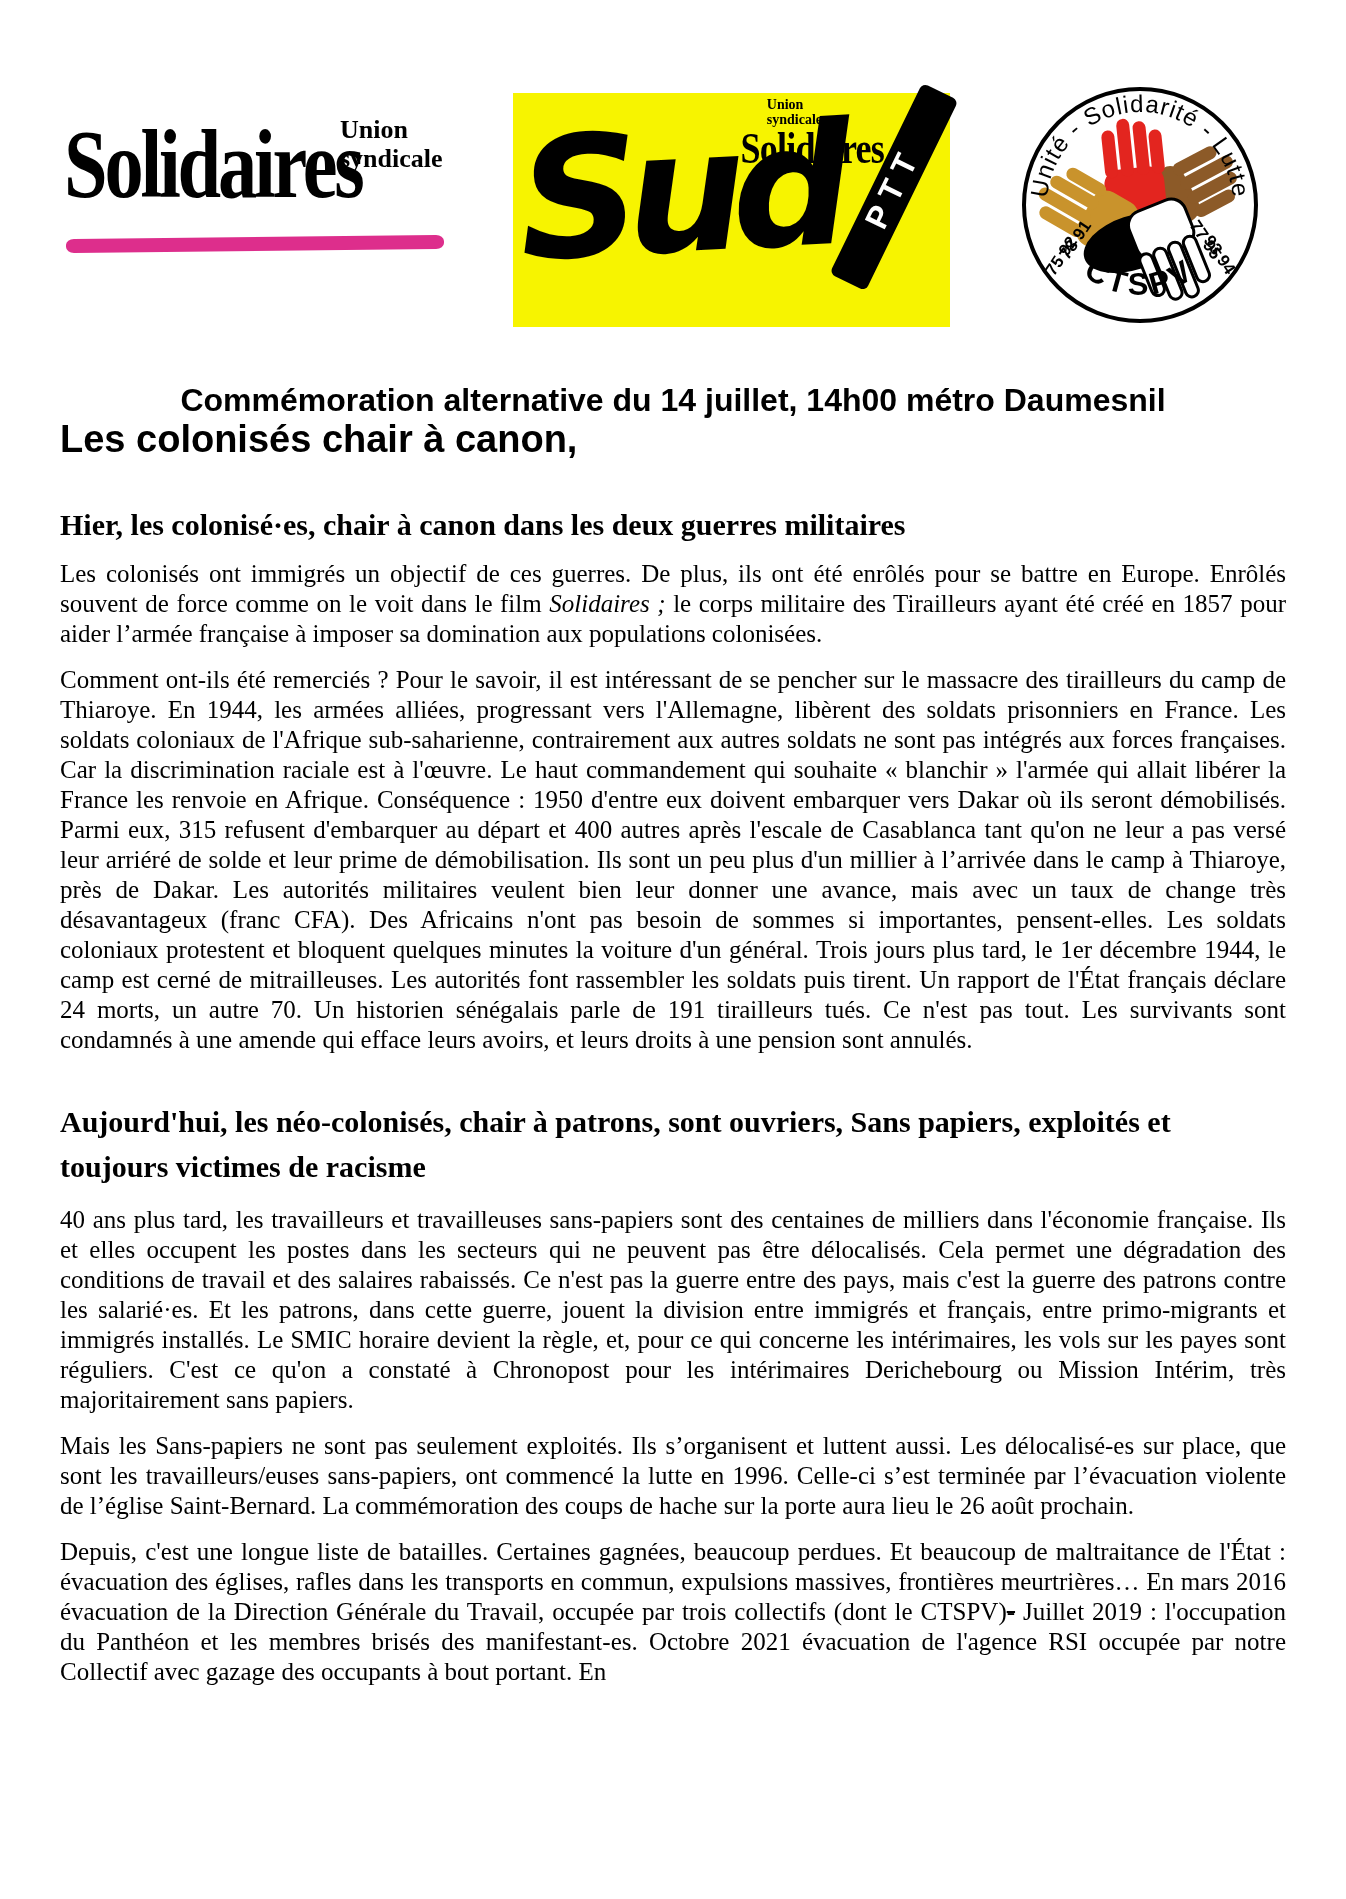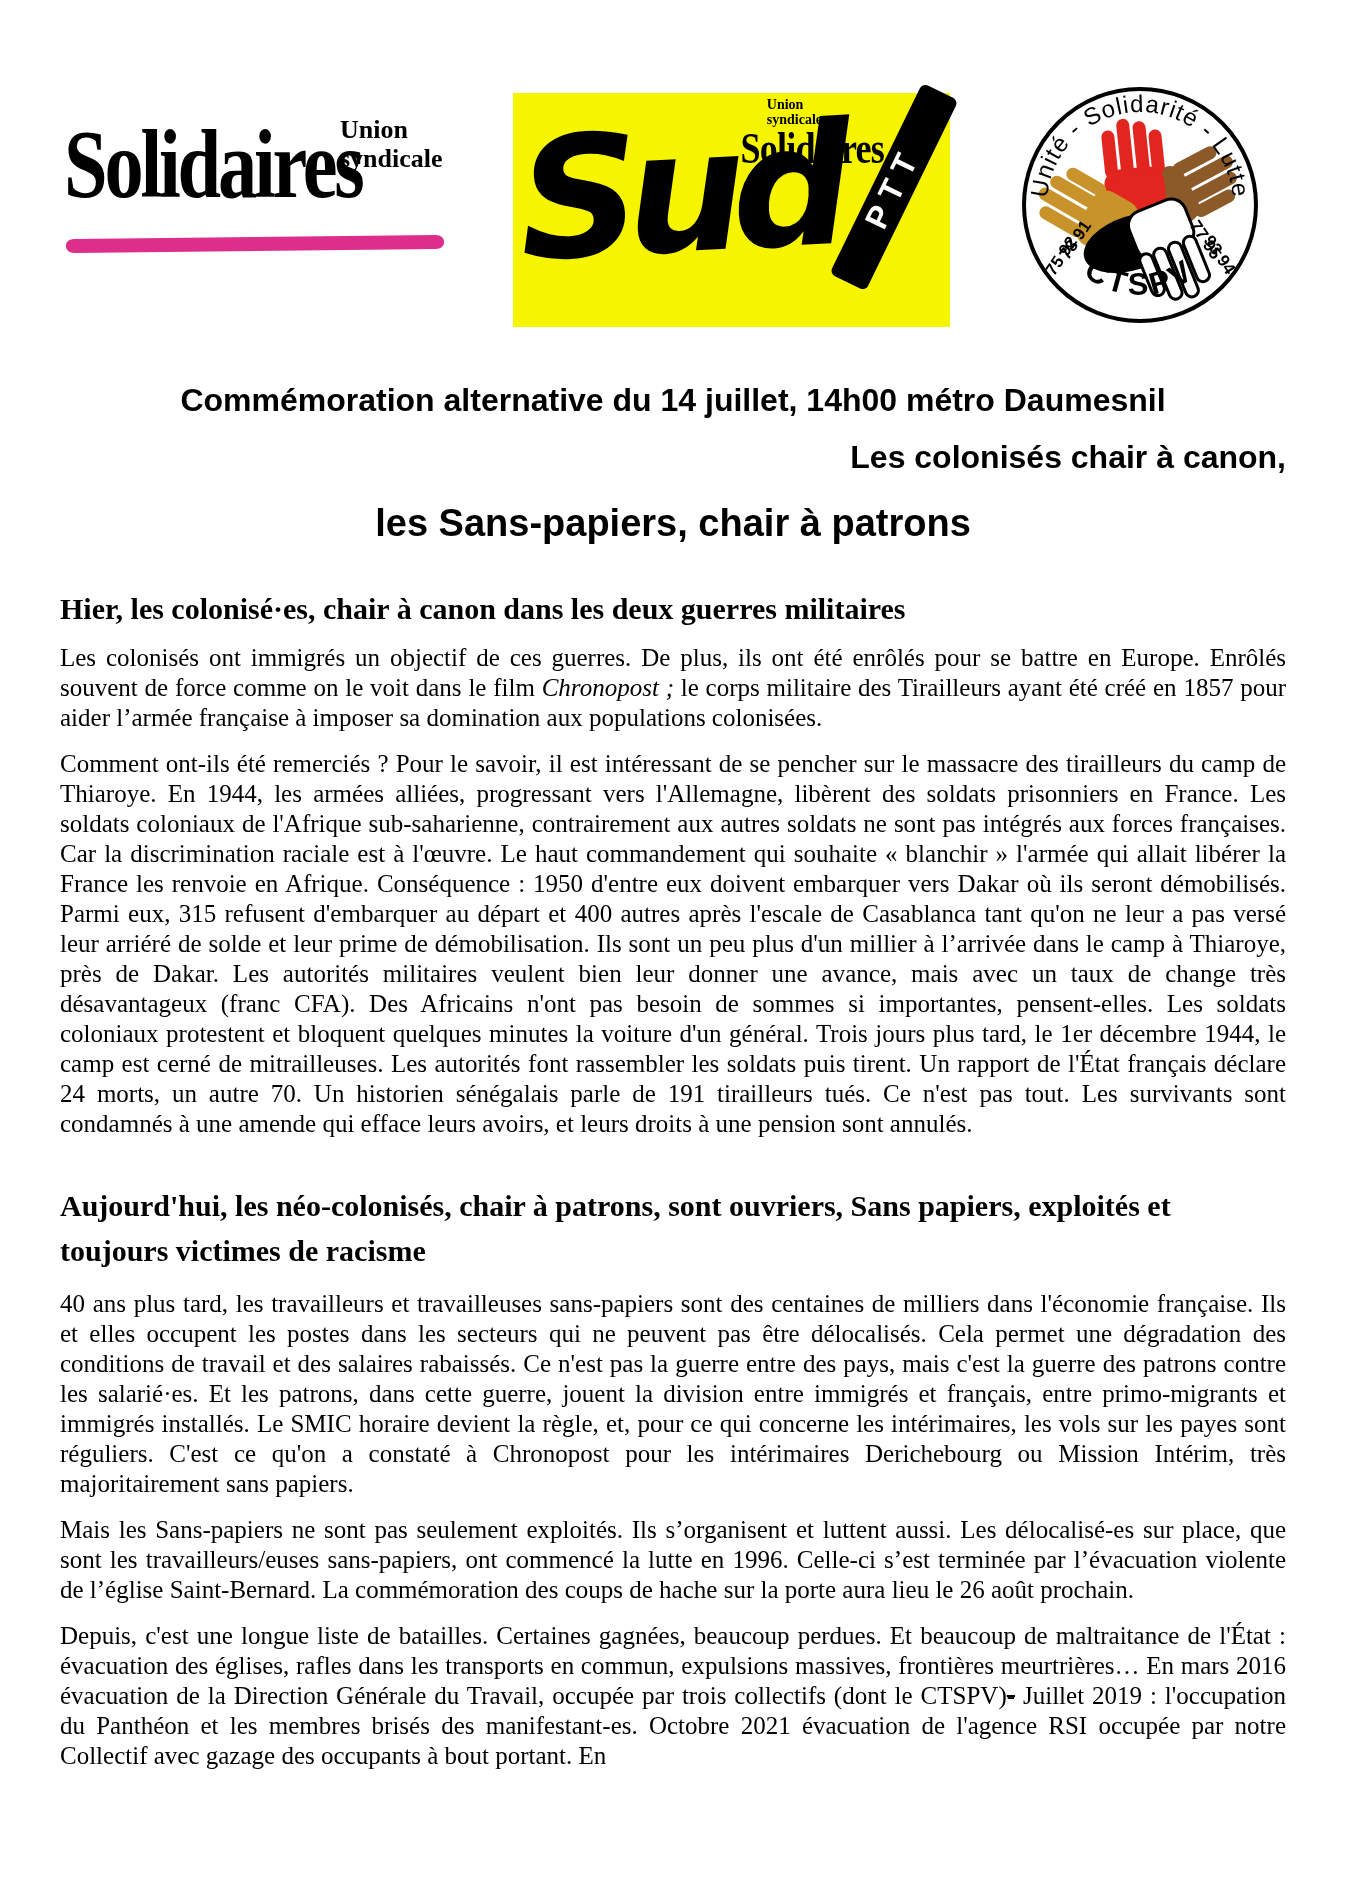--- a/index.html
+++ b/index.html
@@ -29,22 +29,22 @@
             transform:rotate(26deg);display:flex;align-items:center;justify-content:center;overflow:visible;}
   .sud-ptt{transform:rotate(-90deg);color:#fff;font-family:"Liberation Sans",sans-serif;font-weight:bold;
            font-size:32px;letter-spacing:9px;white-space:nowrap;}
 
   
   .logo-ctspv{position:absolute;left:960px;top:85px;width:240px;height:240px;}
 
   
   .kicker{margin-top:38px;text-align:center;font-family:"Liberation Sans",sans-serif;font-weight:bold;
           font-size:32px;line-height:34px;}
-  .title1{margin-top:18px;text-align:right;font-family:"Liberation Sans",sans-serif;font-weight:bold;
-          font-size:32px;line-height:44px;}
+  .title1{text-align:left;font-family:"Liberation Sans",sans-serif;font-weight:bold;
+          font-size:38px;line-height:44px;}
   .title2{margin-top:22px;text-align:center;font-family:"Liberation Sans",sans-serif;font-weight:bold;
           font-size:38px;line-height:44px;}
 
   h2.sec{font-size:30px;font-weight:bold;line-height:45px;margin:0;}
   #sec1-heading{margin-top:46px;margin-bottom:2px;line-height:36px;}
   #sec2-heading{margin-top:44px;margin-bottom:0;}
 
   p.body{font-size:25px;line-height:30px;text-align:justify;margin:16px 0 0 0;}
   p.body i{font-style:italic;}
   s.struck{text-decoration:line-through;}
@@ -108,25 +108,24 @@
 
         <text font-family="Liberation Sans, sans-serif" font-size="17" font-weight="bold" text-anchor="middle" fill="#000" transform="translate(60,158) rotate(-56)">78 91</text>
         <text font-family="Liberation Sans, sans-serif" font-size="17" font-weight="bold" text-anchor="middle" fill="#000" transform="translate(46,174) rotate(-56)">75 92</text>
         <text font-family="Liberation Sans, sans-serif" font-size="17" font-weight="bold" text-anchor="middle" fill="#000" transform="translate(181,158) rotate(56)">77 95</text>
         <text font-family="Liberation Sans, sans-serif" font-size="17" font-weight="bold" text-anchor="middle" fill="#000" transform="translate(195,173) rotate(56)">93 94</text>
       </svg>
     </div>
 
     <div class="kicker">Commémoration alternative du 14 juillet, 14h00 métro Daumesnil</div>
     <div class="title1">Les colonisés chair à canon,</div>
-    <div class="title2">les Sans-papiers, chair à patrons</div>
 
     <h2 class="sec" id="sec1-heading">Hier, les colonisé·es, chair à canon dans les deux guerres militaires</h2>
 
-    <p class="body"><span>Les colonisés ont immigrés un objectif de ces guerres. De plus, ils ont été enrôlés pour se battre en Europe. Enrôlés souvent de force comme on le voit dans le film </span><i>Chronopost ;</i><span> le corps militaire des Tirailleurs ayant été créé en 1857 pour aider l’armée française à imposer sa domination aux populations colonisées.</span></p>
+    <p class="body"><span>Les colonisés ont immigrés un objectif de ces guerres. De plus, ils ont été enrôlés pour se battre en Europe. Enrôlés souvent de force comme on le voit dans le film </span><i>Solidaires ;</i><span> le corps militaire des Tirailleurs ayant été créé en 1857 pour aider l’armée française à imposer sa domination aux populations colonisées.</span></p>
 
     <p class="body">Comment ont-ils été remerciés ? Pour le savoir, il est intéressant de se pencher sur le massacre des tirailleurs du camp de Thiaroye. En 1944, les armées alliées, progressant vers l'Allemagne, libèrent des soldats prisonniers en France. Les soldats coloniaux de l'Afrique sub-saharienne, contrairement aux autres soldats ne sont pas intégrés aux forces françaises. Car la discrimination raciale est à l'œuvre. Le haut commandement qui souhaite « blanchir » l'armée qui allait libérer la France les renvoie en Afrique. Conséquence : 1950 d'entre eux doivent embarquer vers Dakar où ils seront démobilisés. Parmi eux, 315 refusent d'embarquer au départ et 400 autres après l'escale de Casablanca tant qu'on ne leur a pas versé leur arriéré de solde et leur prime de démobilisation. Ils sont un peu plus d'un millier à l’arrivée dans le camp à Thiaroye, près de Dakar. Les autorités militaires veulent bien leur donner une avance, mais avec un taux de change très désavantageux (franc CFA). Des Africains n'ont pas besoin de sommes si importantes, pensent-elles. Les soldats coloniaux protestent et bloquent quelques minutes la voiture d'un général. Trois jours plus tard, le 1er décembre 1944, le camp est cerné de mitrailleuses. Les autorités font rassembler les soldats puis tirent. Un rapport de l'État français déclare 24 morts, un autre 70. Un historien sénégalais parle de 191 tirailleurs tués. Ce n'est pas tout. Les survivants sont condamnés à une amende qui efface leurs avoirs, et leurs droits à une pension sont annulés.</p>
 
     <h2 class="sec" id="sec2-heading">Aujourd'hui, les néo-colonisés, chair à patrons, sont ouvriers, Sans papiers, exploités et toujours victimes de racisme</h2>
 
     <p class="body">40 ans plus tard, les travailleurs et travailleuses sans-papiers sont des centaines de milliers dans l'économie française. Ils et elles occupent les postes dans les secteurs qui ne peuvent pas être délocalisés. Cela permet une dégradation des conditions de travail et des salaires rabaissés. Ce n'est pas la guerre entre des pays, mais c'est la guerre des patrons contre les salarié·es. Et les patrons, dans cette guerre, jouent la division entre immigrés et français, entre primo-migrants et immigrés installés. Le SMIC horaire devient la règle, et, pour ce qui concerne les intérimaires, les vols sur les payes sont réguliers. C'est ce qu'on a constaté à Chronopost pour les intérimaires Derichebourg ou Mission Intérim, très majoritairement sans papiers.</p>
 
     <p class="body">Mais les Sans-papiers ne sont pas seulement exploités. Ils s’organisent et luttent aussi. Les délocalisé-es sur place, que sont les travailleurs/euses sans-papiers, ont commencé la lutte en 1996. Celle-ci s’est terminée par l’évacuation violente de l’église Saint-Bernard. La commémoration des coups de hache sur la porte aura lieu le 26 août prochain.</p>
 
     <p class="body"><span>Depuis, c'est une longue liste de batailles. Certaines gagnées, beaucoup perdues. Et beaucoup de maltraitance de l'État : évacuation des églises, rafles dans les transports en commun, expulsions massives, frontières meurtrières… En mars 2016 évacuation de la Direction Générale du Travail, occupée par trois collectifs (dont le CTSPV)</span><s class="struck">-</s><span> Juillet 2019 : l'occupation du Panthéon et les membres brisés des manifestant-es. Octobre 2021 évacuation de l'agence RSI occupée par notre Collectif avec gazage des occupants à bout portant. En</span></p>

